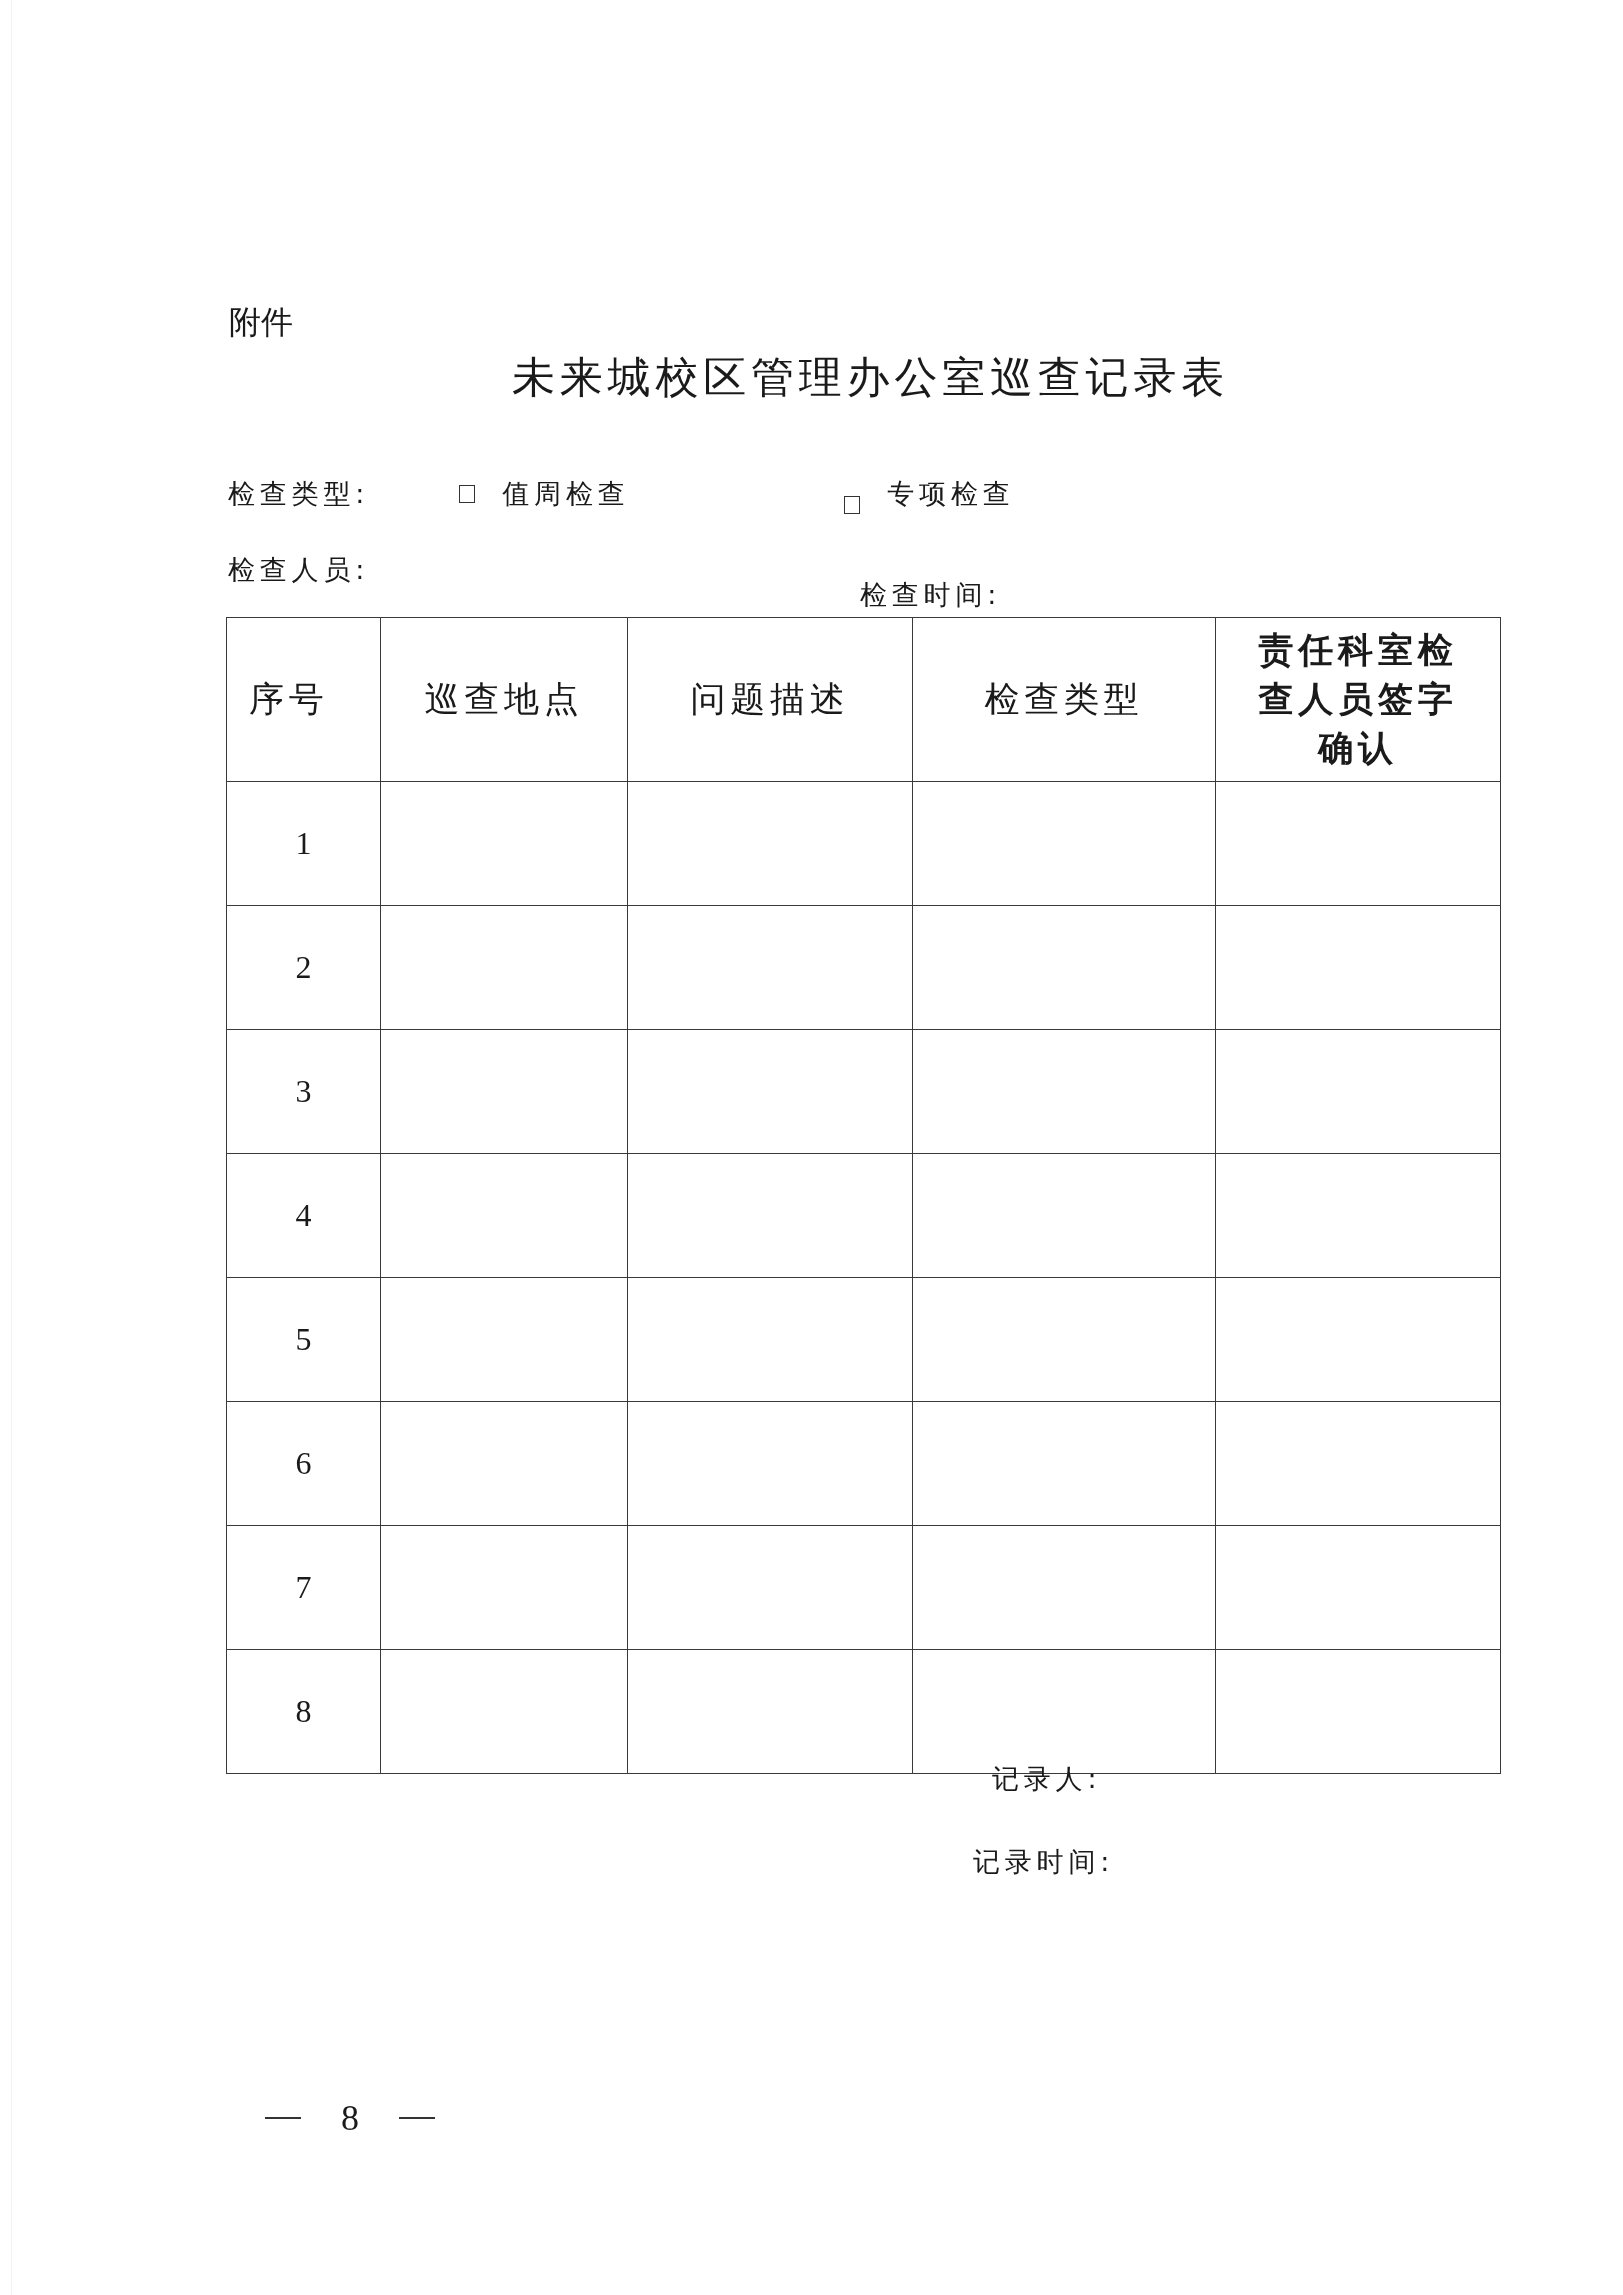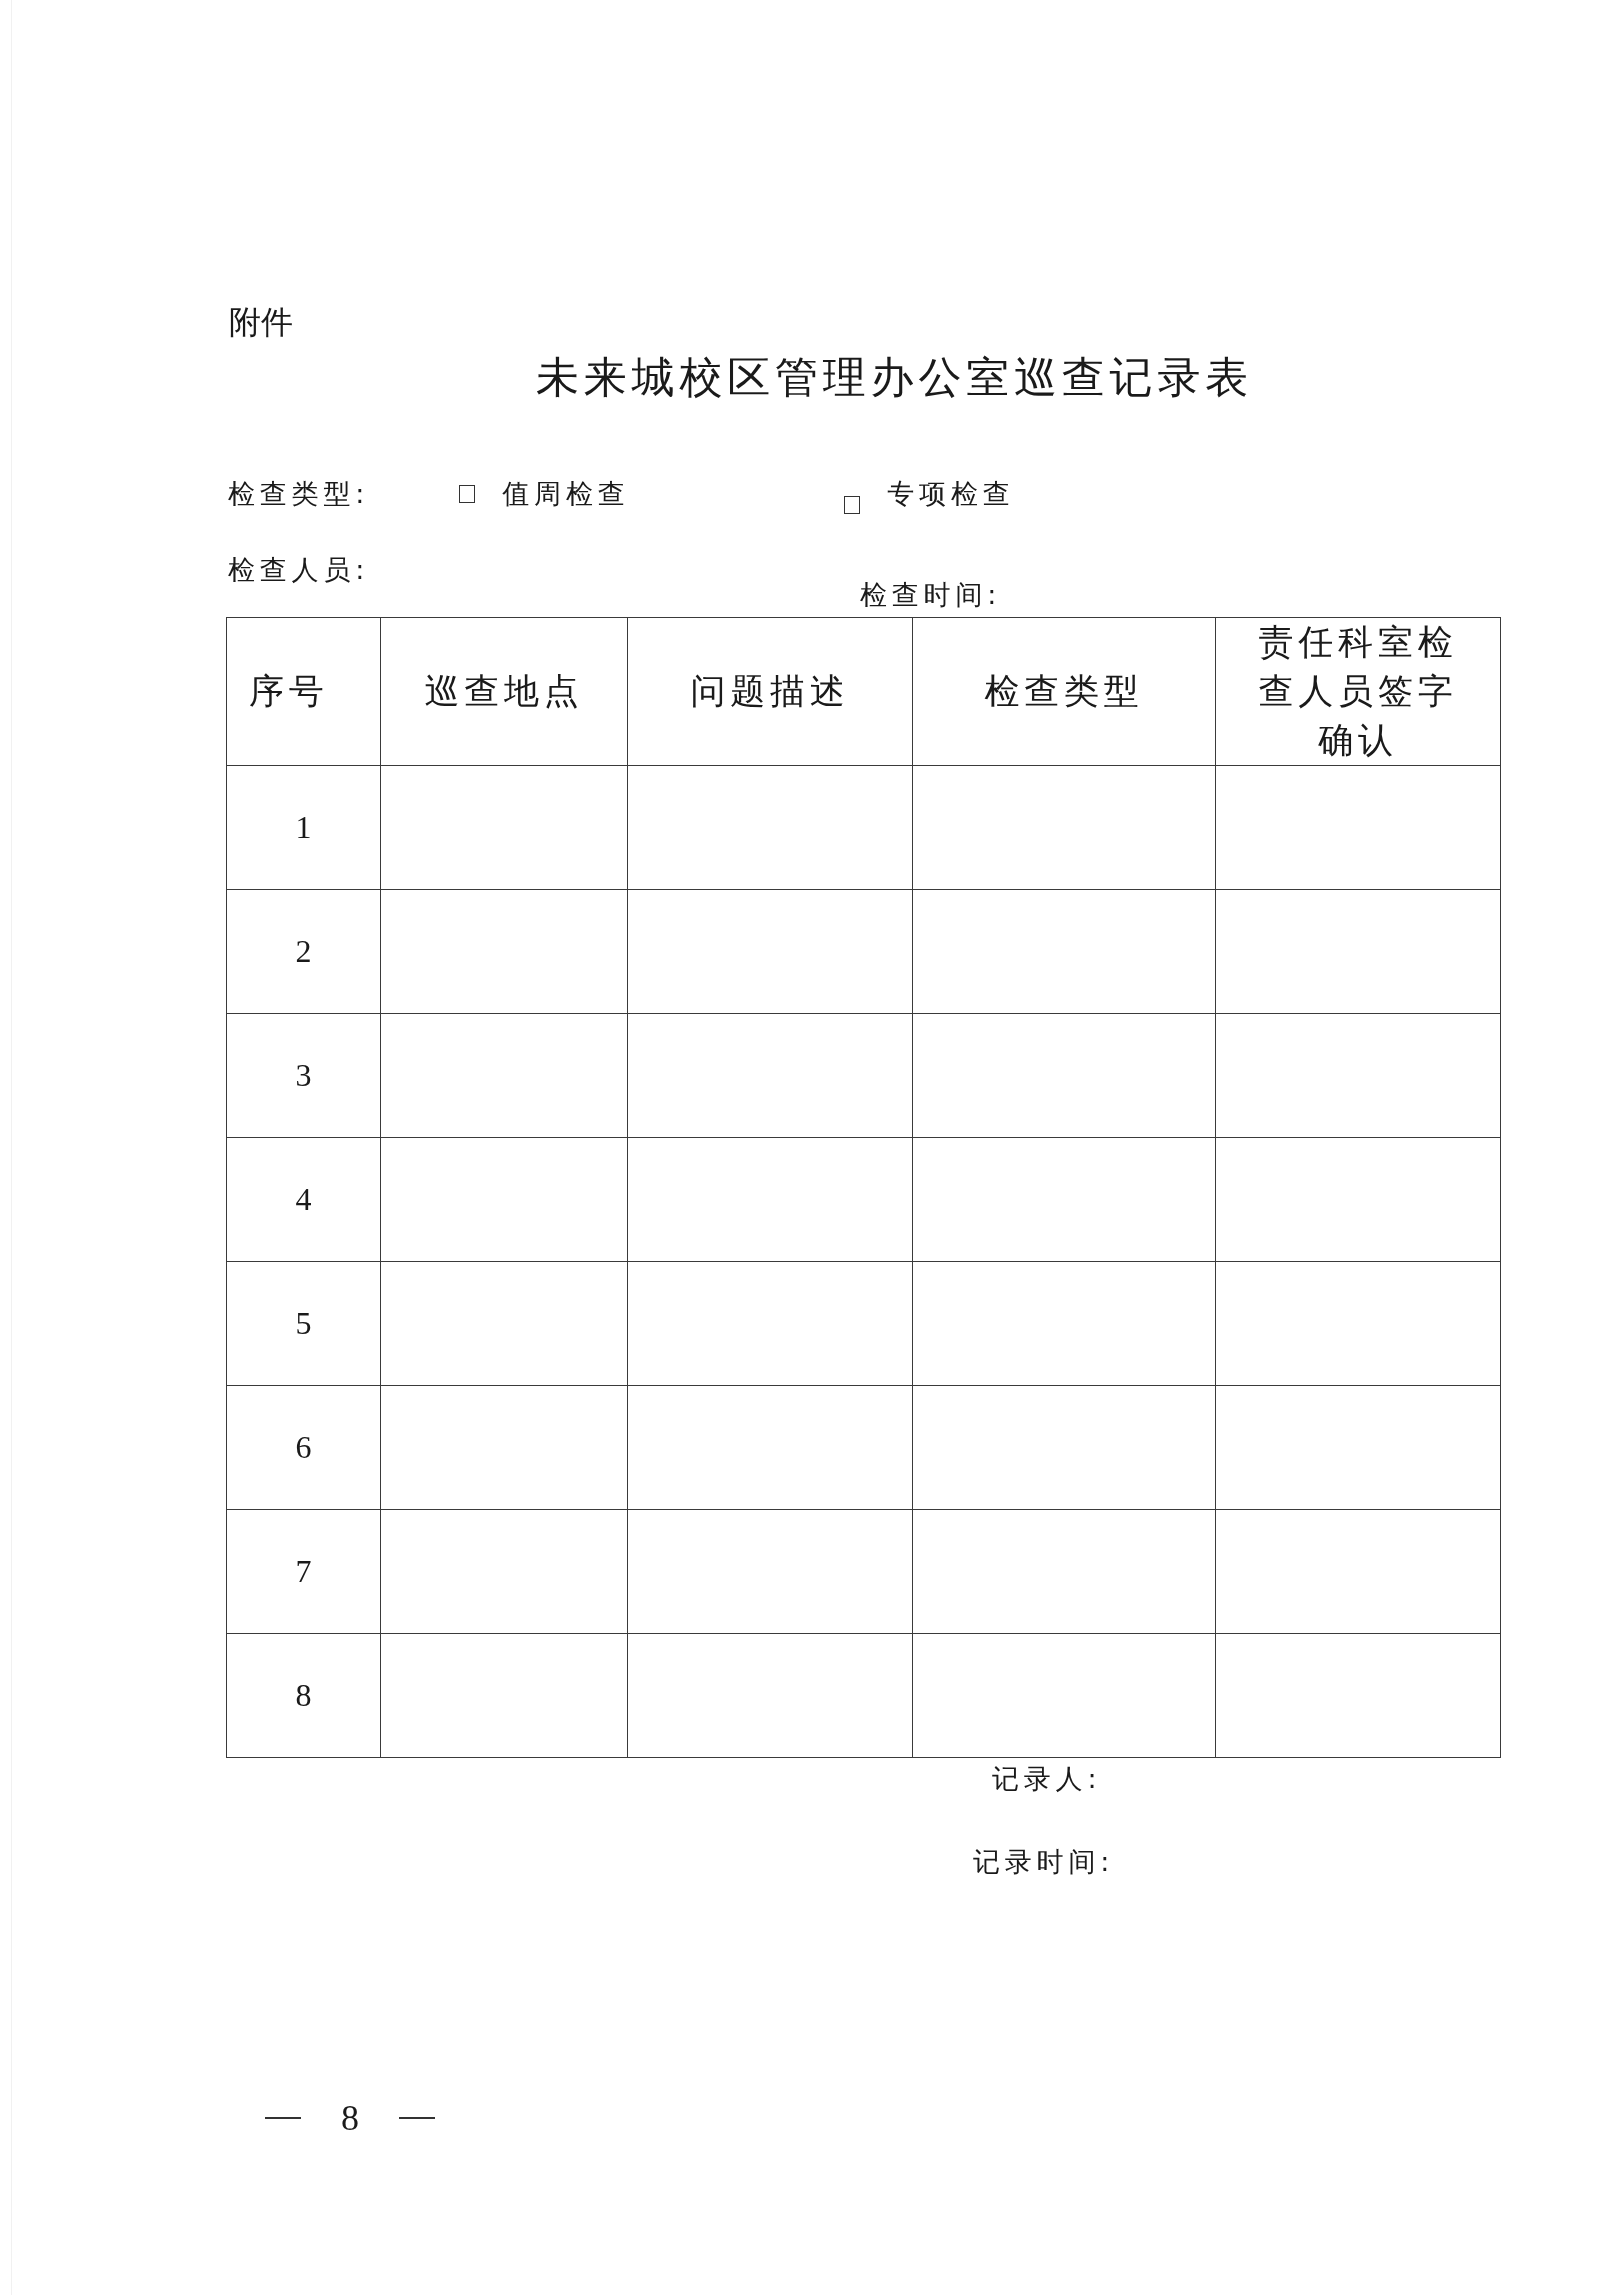--- a/index.html
+++ b/index.html
@@ -4,21 +4,21 @@
   <style>
     html, body { margin: 0; padding: 0; }
     body {
       width: 1623px; height: 2295px; background: #ffffff; position: relative;
       overflow: hidden; color: #1a1a1a;
       font-family: "DejaVu Sans", "Liberation Sans", sans-serif;
     }
     .page-edge { position: absolute; left: 11px; top: 0; width: 0.8px; height: 2295px; background: #f1f1f1; }
     .abs { position: absolute; white-space: nowrap; }
     .attach { left: 229px; top: 301px; font-size: 32px; }
-    .title { left: 536px; top: 349px; font-size: 43px; letter-spacing: 4.8px; }
+    .title { left: 512px; top: 349px; font-size: 43px; letter-spacing: 4.8px; }
     .field { font-size: 27px; letter-spacing: 4.8px; line-height: 41px; }
     .f-type { left: 228px; top: 473px; }
     .opt { display: flex; align-items: center; }
     .opt .box { width: 14.3px; height: 16px; border: 1.6px solid #333; margin-right: 27px; }
     .opt-weekly { left: 459px; top: 473px; }
     .opt-special { left: 844px; top: 473px; align-items: flex-end; }
     .f-inspector { left: 228px; top: 549px; }
     .f-time { left: 860px; top: 574px; }
 
     table.record {
@@ -73,21 +73,21 @@
       <col style="width:303px">
       <col style="width:285px">
   </colgroup>
   <thead>
     <tr>
       <th class="first">序号</th>
       <th>巡查地点</th>
       <th>问题描述</th>
       <th>检查类型</th>
       <th>
-          <div style="width:230px;margin:0 auto;white-space:normal;">责任科室检查人员签字确认</div>
+          <div style="width:230px;margin:8px auto;white-space:normal;font-weight:bold;">责任科室检查人员签字确认</div>
         </th>
     </tr>
   </thead>
   <tbody>
     <tr>
         <td class="num">1</td>
         <td></td>
         <td></td>
         <td></td>
         <td></td>

